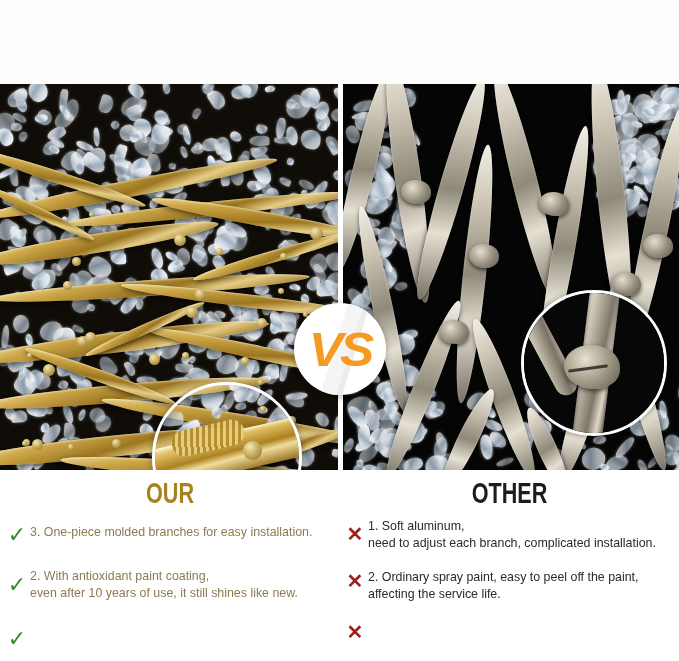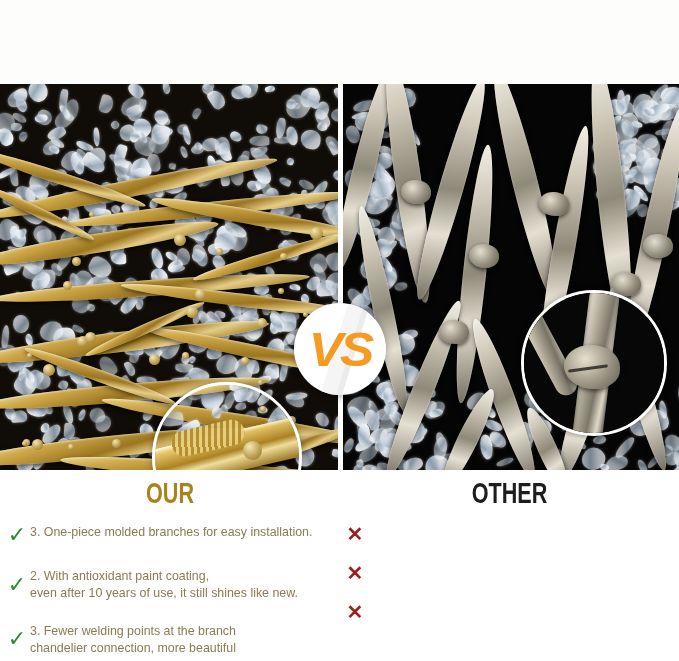--- a/index.html
+++ b/index.html
@@ -1023,34 +1023,36 @@
           <span class="mark check">✓</span>
           <span class="row-text">3. One-piece molded branches for easy installation.</span>
         </div>
         <div class="row r2">
           <span class="mark check">✓</span>
           <span class="row-text">2. With antioxidant paint coating,
 even after 10 years of use, it still shines like new.</span>
         </div>
         <div class="row r3">
           <span class="mark check">✓</span>
-          <span class="row-text">3. Fewer welding points at the branch
-chandelier connection, more beautiful</span>
         </div>
       </div>
     </div>
 
     <div class="col other">
       <div class="col-heading">OTHER</div>
       <div class="rows">
         <div class="row r1">
           <span class="mark cross">✕</span>
+          <span class="row-text">1. Soft aluminum,
+need to adjust each branch, complicated installation.</span>
         </div>
         <div class="row r2">
           <span class="mark cross">✕</span>
+          <span class="row-text">2. Ordinary spray paint, easy to peel off the paint,
+affecting the service life.</span>
         </div>
         <div class="row r3">
           <span class="mark cross">✕</span>
         </div>
       </div>
     </div>
   </div>
 </div>
 
 </body></html>

